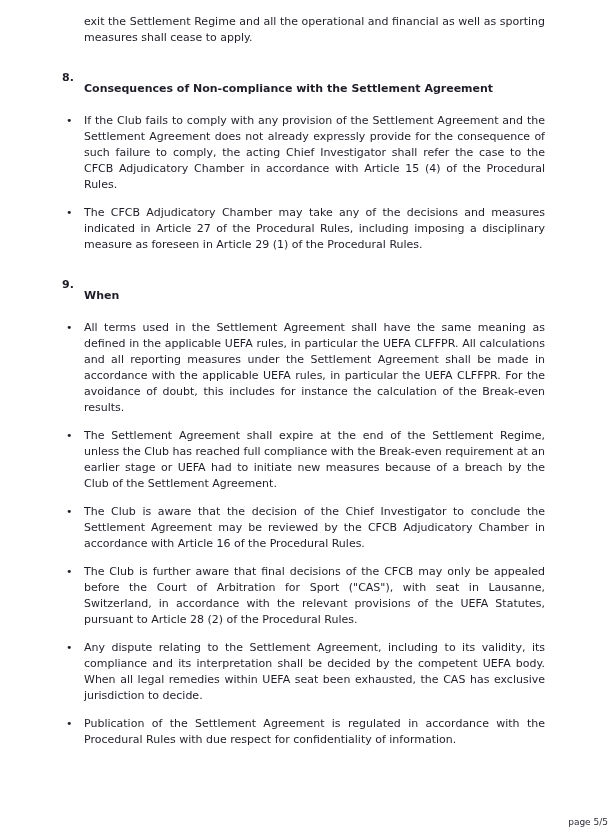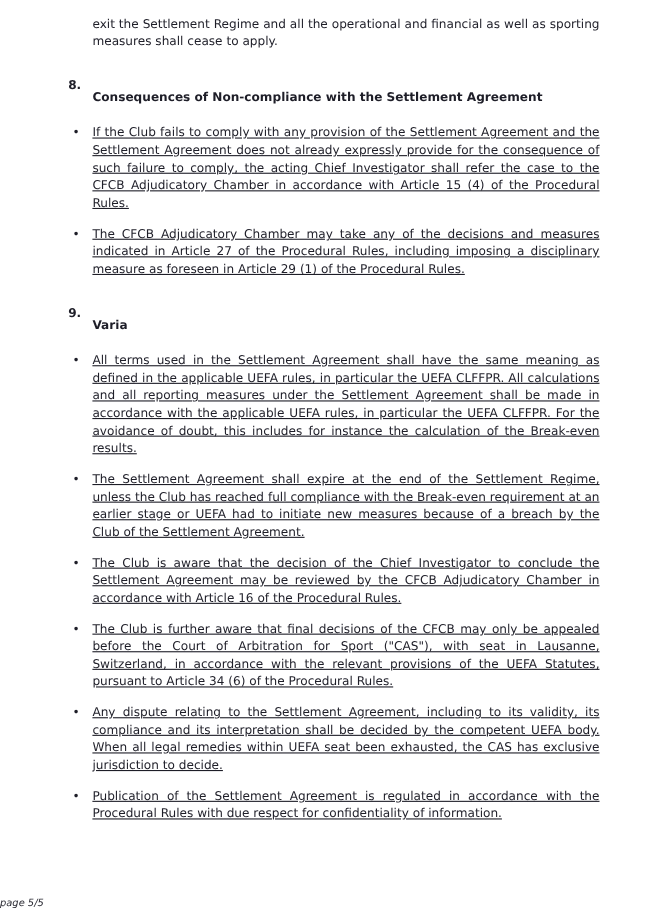--- a/index.html
+++ b/index.html
@@ -50,31 +50,29 @@
     margin-top: 16px;
   }
   .bullet-item .marker {
     flex: 0 0 22px;
     width: 22px;
     padding-left: 4px;
   }
   .bullet-item .bullet-text {
     flex: 1;
     text-align: justify;
-    text-decoration: underline;
   }
   .footer {
     position: absolute;
     left: 0;
     right: 0;
     bottom: 13px;
-    text-align: left;
+    text-align: right;
     font-size: 9px;
     color: #2a2a33;
-    font-style: italic;
   }
 </style>
 </head>
 <body>
 
 <div class="page">
   <div class="content">
 
     <p class="para-continuation">exit the Settlement Regime and all the operational and financial as well as sporting measures shall cease to apply.</p>
 
@@ -88,41 +86,41 @@
       <span class="bullet-text">If the Club fails to comply with any provision of the Settlement Agreement and the Settlement Agreement does not already expressly provide for the consequence of such failure to comply, the acting Chief Investigator shall refer the case to the CFCB Adjudicatory Chamber in accordance with Article 15 (4) of the Procedural Rules.</span>
     </div>
 
     <div class="bullet-item">
       <span class="marker">•</span>
       <span class="bullet-text">The CFCB Adjudicatory Chamber may take any of the decisions and measures indicated in Article 27 of the Procedural Rules, including imposing a disciplinary measure as foreseen in Article 29 (1) of the Procedural Rules.</span>
     </div>
 
     <div class="section-heading">
       <span class="num">9.</span>
-      <span class="title">Varia</span>
+      <span class="title">When</span>
     </div>
 
     <div class="bullet-item first-of-section">
       <span class="marker">•</span>
       <span class="bullet-text">All terms used in the Settlement Agreement shall have the same meaning as defined in the applicable UEFA rules, in particular the UEFA CLFFPR. All calculations and all reporting measures under the Settlement Agreement shall be made in accordance with the applicable UEFA rules, in particular the UEFA CLFFPR. For the avoidance of doubt, this includes for instance the calculation of the Break-even results.</span>
     </div>
 
     <div class="bullet-item">
       <span class="marker">•</span>
       <span class="bullet-text">The Settlement Agreement shall expire at the end of the Settlement Regime, unless the Club has reached full compliance with the Break-even requirement at an earlier stage or UEFA had to initiate new measures because of a breach by the Club of the Settlement Agreement.</span>
     </div>
 
     <div class="bullet-item">
       <span class="marker">•</span>
       <span class="bullet-text">The Club is aware that the decision of the Chief Investigator to conclude the Settlement Agreement may be reviewed by the CFCB Adjudicatory Chamber in accordance with Article 16 of the Procedural Rules.</span>
     </div>
 
     <div class="bullet-item">
       <span class="marker">•</span>
-      <span class="bullet-text">The Club is further aware that final decisions of the CFCB may only be appealed before the Court of Arbitration for Sport ("CAS"), with seat in Lausanne, Switzerland, in accordance with the relevant provisions of the UEFA Statutes, pursuant to Article 34 (6) of the Procedural Rules.</span>
+      <span class="bullet-text">The Club is further aware that final decisions of the CFCB may only be appealed before the Court of Arbitration for Sport ("CAS"), with seat in Lausanne, Switzerland, in accordance with the relevant provisions of the UEFA Statutes, pursuant to Article 28 (2) of the Procedural Rules.</span>
     </div>
 
     <div class="bullet-item">
       <span class="marker">•</span>
       <span class="bullet-text">Any dispute relating to the Settlement Agreement, including to its validity, its compliance and its interpretation shall be decided by the competent UEFA body. When all legal remedies within UEFA seat been exhausted, the CAS has exclusive jurisdiction to decide.</span>
     </div>
 
     <div class="bullet-item">
       <span class="marker">•</span>
       <span class="bullet-text">Publication of the Settlement Agreement is regulated in accordance with the Procedural Rules with due respect for confidentiality of information.</span>

